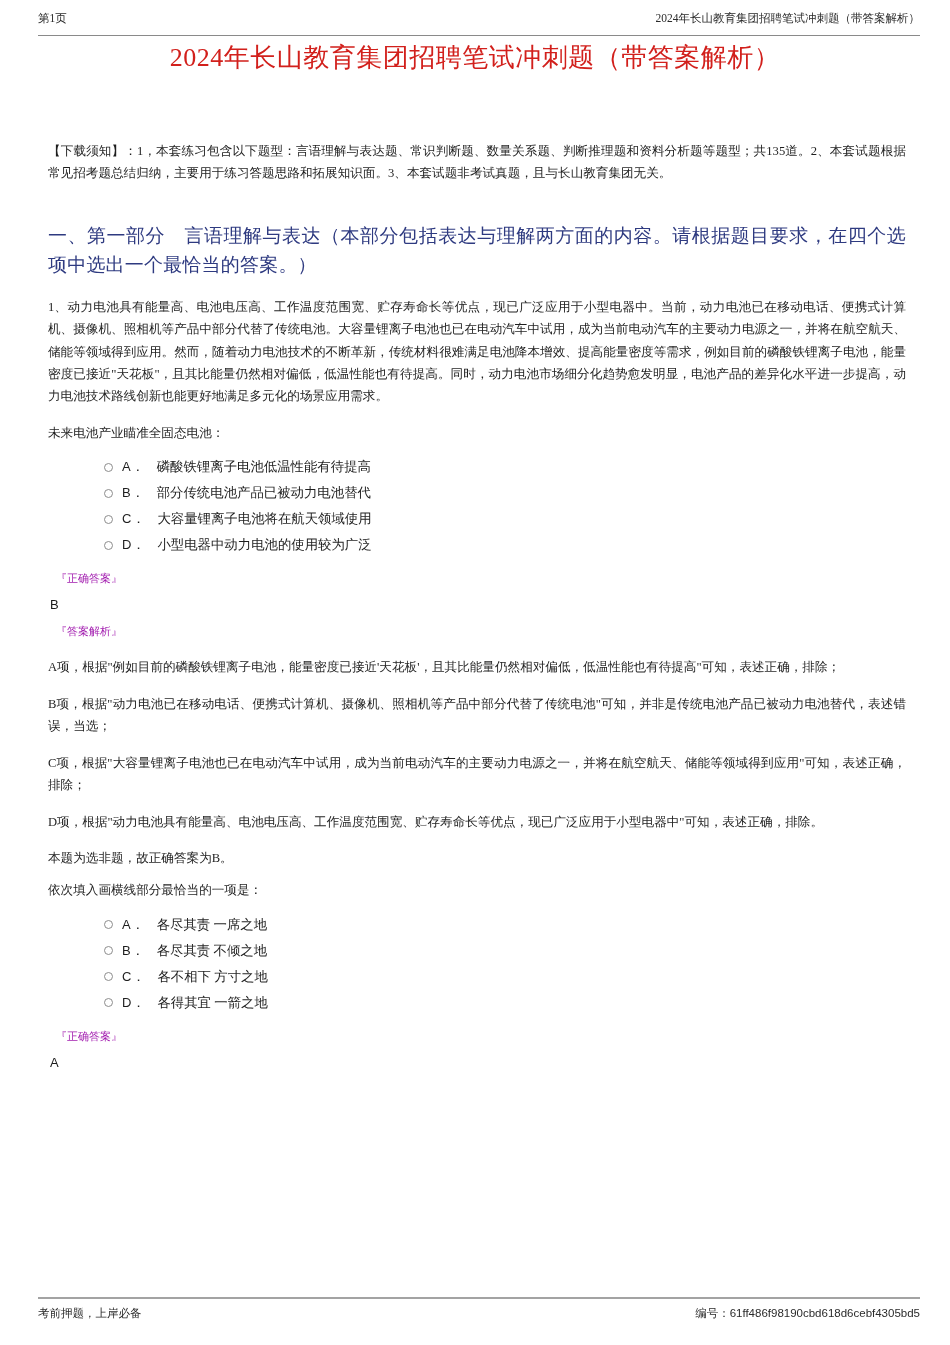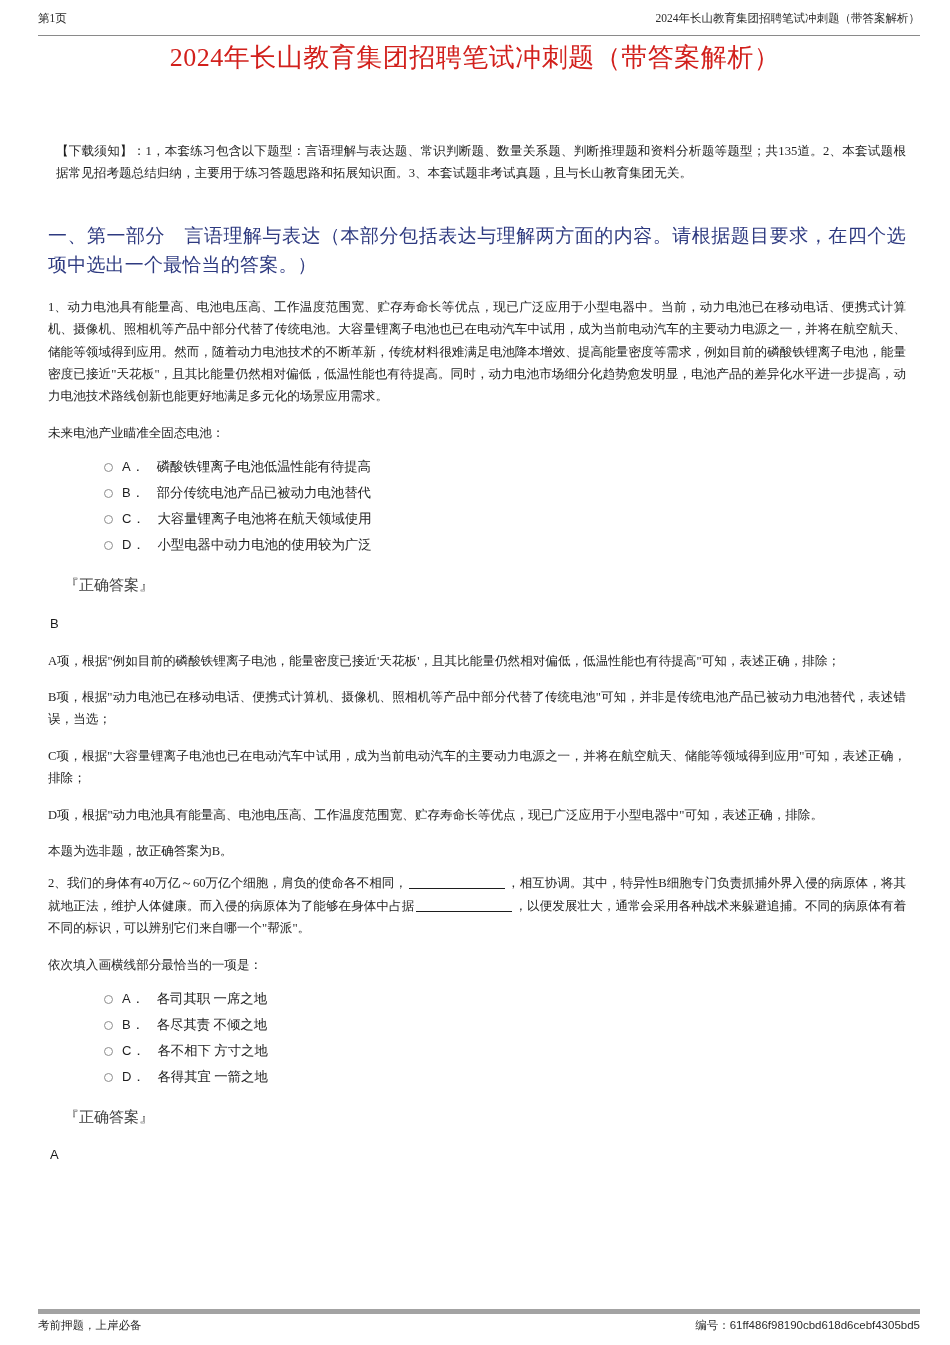--- a/index.html
+++ b/index.html
@@ -60,21 +60,21 @@
     top: 140px;
     left: 48px;
     width: 858px;
   }
 
   .notice {
     font-size: 12.6px;
     line-height: 1.75;
     color: #1e1e1e;
     text-align: justify;
-    margin: 0 0 38px 8px;
+    margin: 0 0 38px 0;
   }
 
   .section-heading {
     color: #2e3a80;
     font-size: 19px;
     line-height: 1.52;
     margin: 0 0 16px 0;
     font-weight: 400;
     text-align: justify;
     letter-spacing: 0.2px;
@@ -119,24 +119,24 @@
     font-family: "Liberation Sans", sans-serif;
     font-size: 13px;
     letter-spacing: 0.5px;
     margin-right: 12px;
     flex: 0 0 auto;
   }
   .opt-text { white-space: nowrap; }
 
   
   .ans-label {
-    font-size: 15px;
+    font-size: 11px;
     line-height: 1.55;
-    color: #404040;
-    margin: 16px;
+    color: #a21caf;
+    margin: 8px;
   }
   .ans-value {
     font-family: "Liberation Sans", sans-serif;
     font-size: 13px;
     line-height: 1.55;
     color: #1a1a1a;
     margin: 0 0 4px 2px;
   }
   .ana-para {
     font-size: 12.6px;
@@ -152,25 +152,25 @@
     display: inline-block;
     width: 96px;
     border-bottom: 1px solid #1e1e1e;
     vertical-align: -2px;
     margin: 0 2px;
   }
 
   
   .running-footer {
     position: absolute;
-    bottom: 12px;
+    bottom: 24px;
     left: 38px;
     right: 30px;
     height: 24px;
-    border-top: 5px solid #a3a3a3;
+    border-top: 2px solid #a3a3a3;
     display: flex;
     align-items: flex-end;
     justify-content: space-between;
     font-size: 11.5px;
     color: #2b2b2b;
     padding-top: 4px;
   }
   .footer-code { font-family: "Liberation Sans", sans-serif; font-size: 11.5px; }
   .footer-code .code-label { font-family: "Liberation Serif", serif; margin-top: 36px; }
 </style>
@@ -216,41 +216,41 @@
         </div>
         <div class="option-row">
           <span class="radio"></span>
           <span class="opt-letter">D．</span>
           <span class="opt-text">小型电器中动力电池的使用较为广泛</span>
         </div>
       </div>
 
       <p class="ans-label">『正确答案』</p>
       <p class="ans-value">B</p>
+      <p class="ans-label">『答案解析』</p>
 
       <p class="ana-para first">A项，根据"例如目前的磷酸铁锂离子电池，能量密度已接近'天花板'，且其比能量仍然相对偏低，低温性能也有待提高"可知，表述正确，排除；</p>
       <p class="ana-para">B项，根据"动力电池已在移动电话、便携式计算机、摄像机、照相机等产品中部分代替了传统电池"可知，并非是传统电池产品已被动力电池替代，表述错误，当选；</p>
       <p class="ana-para">C项，根据"大容量锂离子电池也已在电动汽车中试用，成为当前电动汽车的主要动力电源之一，并将在航空航天、储能等领域得到应用"可知，表述正确，排除；</p>
       <p class="ana-para">D项，根据"动力电池具有能量高、电池电压高、工作温度范围宽、贮存寿命长等优点，现已广泛应用于小型电器中"可知，表述正确，排除。</p>
       <p class="ana-para">本题为选非题，故正确答案为B。</p>
     </div>
 
     <div class="gap-sm"></div>
 
     <div>
 
-      <p class="q-body"><span>2、我们的身体有40万亿～60万亿个细胞，肩负的使命各不相同，</span><span class="blank-line"></span><span>，相互协调。其中，特异性B细胞专门负责抓捕外界入侵的病原体，将其就地正法，维护人体健康。而入侵的病原体为了能够在身体中占据</span><span class="blank-line"></span><span>，以便发展壮大，通常会采用各种战术来躲避追捕。不同的病原体有着不同的标识，可以辨别它们来自哪一个"帮派"。</span></p>
 
       <p class="q-prompt">依次填入画横线部分最恰当的一项是：</p>
 
       <div class="options">
         <div class="option-row">
           <span class="radio"></span>
           <span class="opt-letter">A．</span>
-          <span class="opt-text">各司其职 一席之地</span>
+          <span class="opt-text">各尽其责 一席之地</span>
         </div>
         <div class="option-row">
           <span class="radio"></span>
           <span class="opt-letter">B．</span>
           <span class="opt-text">各尽其责 不倾之地</span>
         </div>
         <div class="option-row">
           <span class="radio"></span>
           <span class="opt-letter">C．</span>
           <span class="opt-text">各不相下 方寸之地</span>

